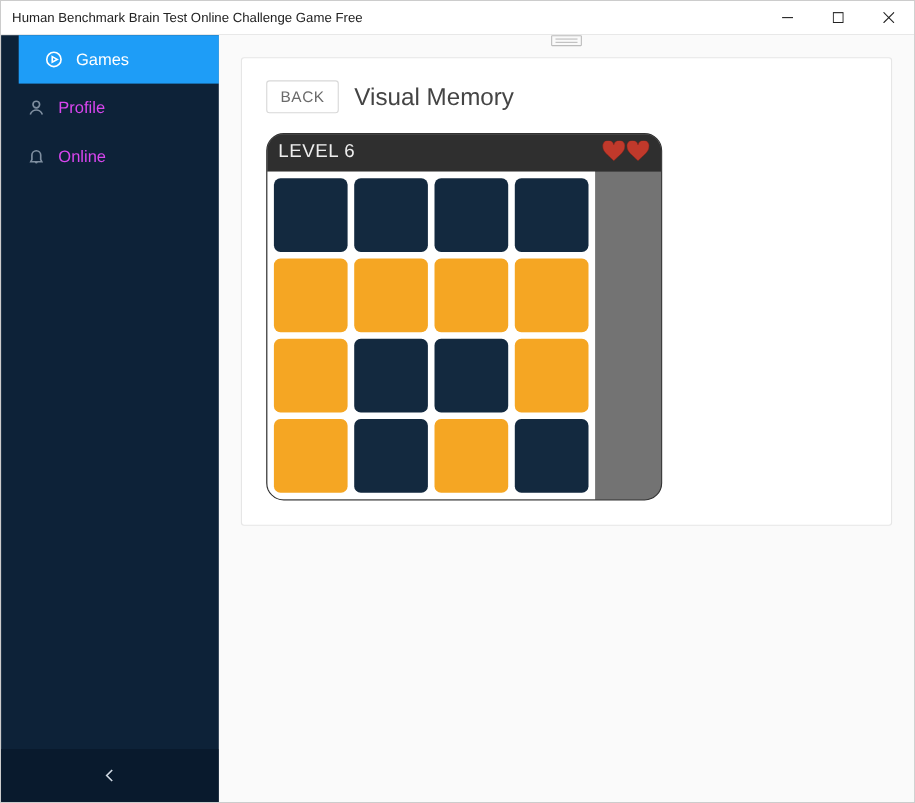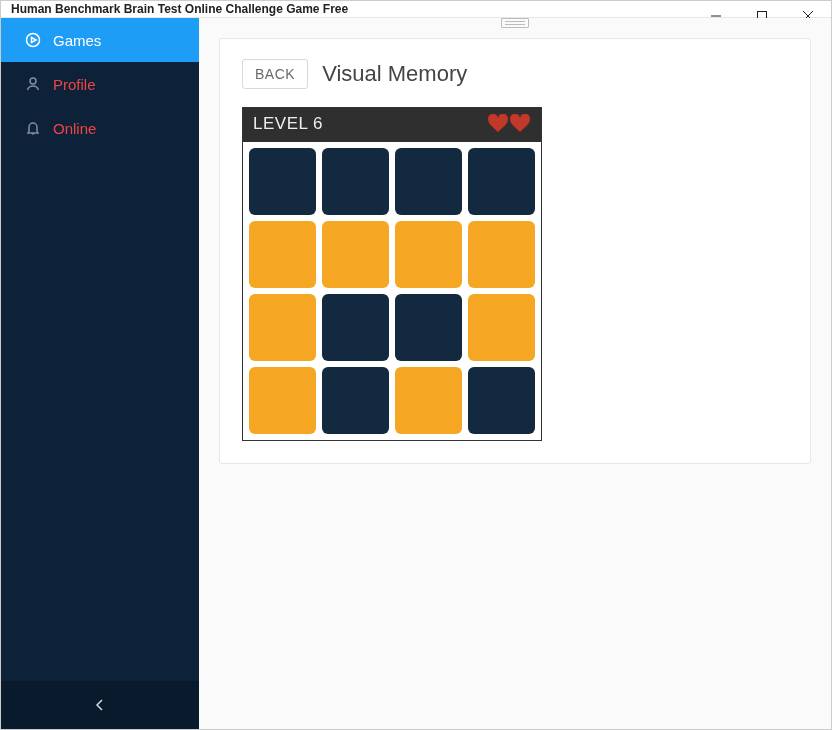--- a/index.html
+++ b/index.html
@@ -1,38 +1,38 @@
 <!DOCTYPE html>
 <html><head>
 <meta charset="utf-8">
 <style>
   * { box-sizing: border-box; margin: 0; padding: 0; }
   html, body { width: 832px; height: 730px; font-family: "Segoe UI", Arial, sans-serif; overflow: hidden; }
   body { display: flex; flex-direction: column; border: 1px solid #ccc; background: #fff; }
 
   
   .titlebar {
-    height: 17px; display: flex; align-items: center; justify-content: space-between;
-    background: #fff; border-bottom: 1px solid #e6e6e6; font-size: 12px; color: #222; font-weight: bold;
+    height: 31px; display: flex; align-items: center; justify-content: space-between;
+    background: #fff; border-bottom: 1px solid #e6e6e6; font-size: 12px; color: #222;
   }
   .titlebar .title { padding-left: 10px; }
   .win-controls { display: flex; height: 100%; }
   .win-btn { width: 46px; height: 30px; display: flex; align-items: center; justify-content: center; cursor: default; }
   .win-btn svg { width: 10px; height: 10px; }
 
   
   .main { flex: 1; display: flex; min-height: 0; }
   .sidebar {
     width: 200px; background: #0d2238; color: #b8c3cf; display: flex; flex-direction: column;
   }
   .sidebar-item {
     display: flex; align-items: center; gap: 12px; height: 44px; padding: 0 16px 0 24px;
-    font-size: 15px; cursor: pointer; color: #ef4444;
+    font-size: 15px; cursor: pointer; color: #d946ef;
   }
-  .sidebar-item.active { background: #1e9df7; color: #fff; }
+  .sidebar-item.active { background: #1e9df7; color: #fff; margin-left: 16px; }
   .sidebar-item.active .si-icon svg * { stroke: #fff; }
   .si-icon svg { width: 16px; height: 16px; display: block; }
   .si-icon svg * { stroke: #7f8fa0; fill: none; stroke-width: 1.5; }
   .sidebar-footer {
     margin-top: auto; height: 48px; background: #091a2d; display: flex; align-items: center; justify-content: center;
     cursor: pointer;
   }
   .sidebar-footer svg { width: 12px; height: 12px; }
 
   
@@ -49,21 +49,21 @@
     width: 592px;
   }
   .card-header { display: flex; align-items: center; gap: 14px; margin-bottom: 18px; }
   .back-btn {
     border: 1px solid #d8d8d8; background: #fff; color: #6a6a6a; font-size: 14px;
     padding: 6px 12px; border-radius: 3px; cursor: pointer; letter-spacing: .5px;
   }
   .page-title { color: #444; font-size: 22px; font-weight: 400; }
 
   .game {
-    width: 300px; border: 1px solid #333; border-radius: 0; overflow: hidden; background: #737373;
+    width: 360px; border: 1px solid #333; border-radius: 16px; overflow: hidden; background: #737373;
   }
   .game-bar {
     background: #2f2f2f; color: #eee; display: flex; align-items: center; justify-content: space-between;
     padding: 6px 10px 8px 10px; font-size: 17px; font-weight: 300; letter-spacing: .5px;
   }
   .hearts { display: flex; gap: 0px; }
   .heart { width: 22px; height: 20px; }
   .grid {
     display: grid; grid-template-columns: repeat(4, 1fr); grid-template-rows: repeat(4, 1fr);
     gap: 6px; padding: 6px; background: #fff; width: 298px; height: 298px;

